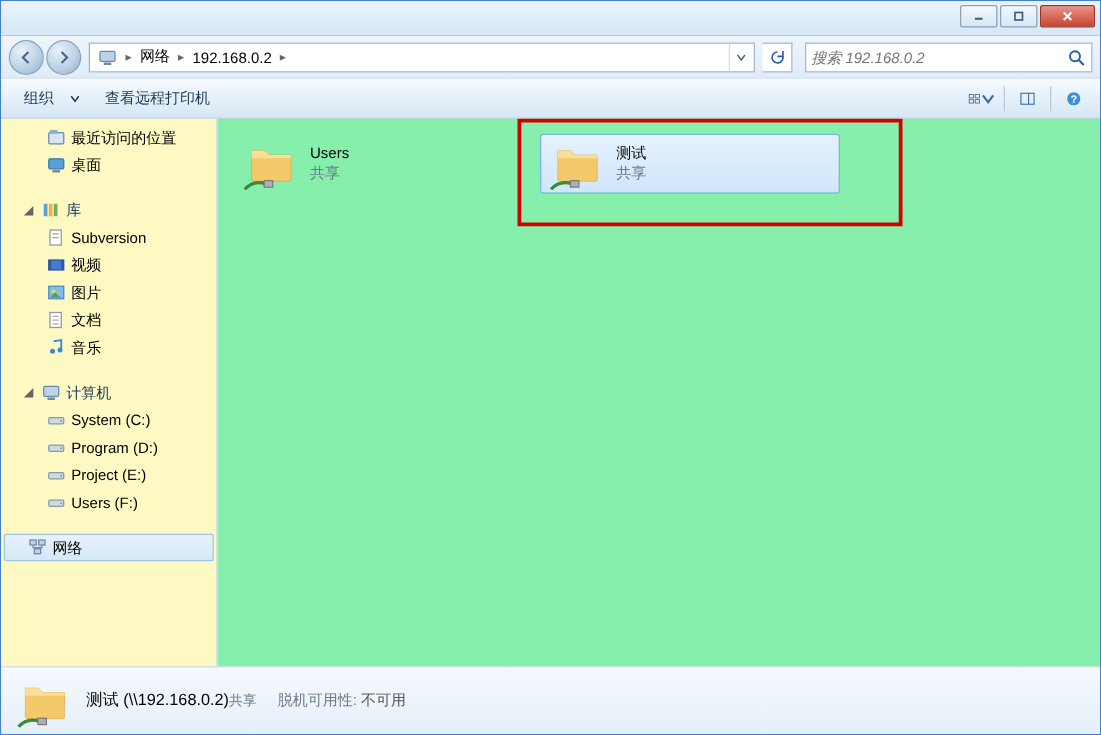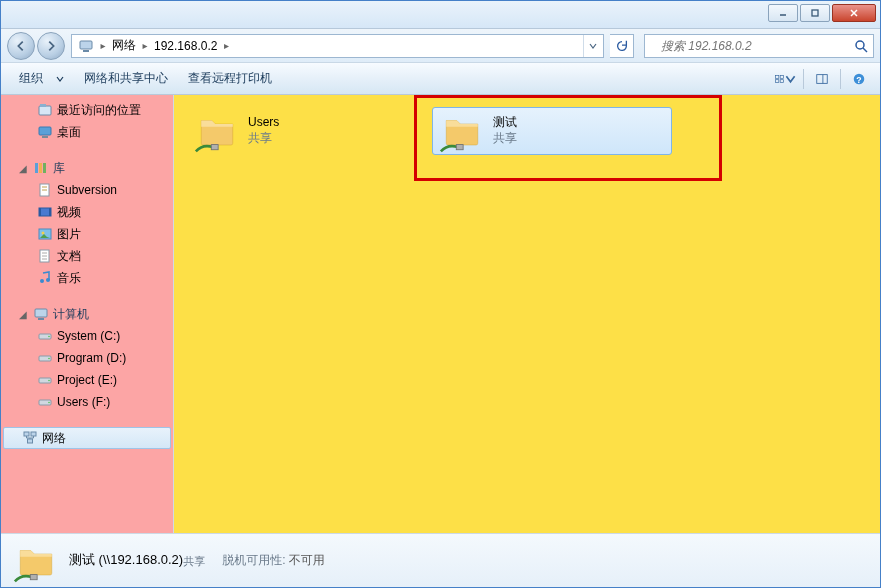--- a/index.html
+++ b/index.html
@@ -14,41 +14,41 @@
 .navcircle { width: 28px; height: 28px; border-radius: 50%; background: radial-gradient(circle at 35% 30%, #e9f2fa, #b9cfe4 60%, #8fa9c4); border: 1px solid #8aa3bc; display: flex; align-items: center; justify-content: center; color: #4a6682; cursor: pointer; }
 .navcircle svg { width: 14px; height: 14px; }
 .addrbar { flex: 1; height: 24px; background: #fff; border: 1px solid #9db7d1; display: flex; align-items: center; padding: 0 2px; position: relative; }
 .addr-icon { width: 16px; height: 16px; margin: 0 4px; display: flex; align-items: center; justify-content: center; }
 .addr-sep { width: 10px; color: #666; font-size: 10px; display: flex; align-items: center; justify-content: center; }
 .addr-seg { font-size: 12px; padding: 0 4px; color: #000; }
 .addr-end { margin-left: auto; display: flex; align-items: center; }
 .addr-drop { width: 18px; height: 22px; display: flex; align-items: center; justify-content: center; border-left: 1px solid #cfdce9; color: #4a6682; }
 .refbtn { width: 24px; height: 24px; border: 1px solid #9db7d1; border-left: none; background: #fff; display: flex; align-items: center; justify-content: center; color: #2a5aa0; cursor: pointer; }
 .searchbox { width: 230px; height: 24px; background: #fff; border: 1px solid #9db7d1; display: flex; align-items: center; padding: 0 4px; margin-left: 4px; }
-.searchbox input { flex: 1; border: 0; outline: 0; font-size: 12px; color: #888; font-style: italic; margin-left: 12px; }
+.searchbox input { flex: 1; border: 0; outline: 0; font-size: 12px; color: #888; font-style: italic; }
 .searchbox .sicon { width: 16px; height: 16px; display: flex; align-items: center; justify-content: center; color: #2a5aa0; }
 .toolbar { height: 32px; background: linear-gradient(#f7fbff, #e6f0f9 50%, #d6e7f4); border-bottom: 1px solid #b8c9da; display: flex; align-items: center; padding: 0 10px; gap: 4px; font-size: 12px; }
 .toolitem { padding: 3px 8px; color: #1a3a5a; cursor: pointer; display: flex; align-items: center; gap: 13px; }
 .tool-spacer { flex: 1; }
 .tool-icon { width: 22px; height: 22px; display: flex; align-items: center; justify-content: center; color: #3a6aa0; border-radius: 2px; cursor: pointer; }
 .tool-icon svg { width: 14px; height: 14px; }
 .tool-split { height: 20px; width: 1px; background: #b8c9da; margin: 0 3px; }
 .body { flex: 1; display: flex; min-height: 0; }
-.sidebar { width: 172px; background: #fca5a5; overflow-y: auto; display: flex; flex-direction: column; }
+.sidebar { width: 172px; background: #fef9c3; overflow-y: auto; display: flex; flex-direction: column; }
 .tree { padding: 4px 0; font-size: 12px; }
 .tree-item { display: flex; align-items: center; height: 22px; padding-left: 8px; gap: 4px; cursor: pointer; color: #000; }
 .tree-item.indent1 { padding-left: 36px; }
 .tree-item.indent0 { padding-left: 18px; }
 .tree-header { font-weight: normal; color: #1a3a5a; }
 .tree-twisty { width: 10px; font-size: 10px; color: #666; }
 .tree-ico { width: 16px; height: 16px; display: flex; align-items: center; justify-content: center; }
 .tree-sel { background: linear-gradient(#e8f2fb, #d4e7f7); border: 1px solid #9ec4e8; border-radius: 2px; margin: 0 2px; padding-left: 16px; }
 .tree-gap { height: 14px; }
 .split { width: 1px; background: #d0dae4; cursor: col-resize; }
-.content { flex: 1; background: #fde047; position: relative; padding: 12px 14px; display: flex; align-items: flex-start; gap: 10px; }
+.content { flex: 1; background: #86efac; position: relative; padding: 12px 14px; display: flex; align-items: flex-start; gap: 10px; }
 .folder-item { width: 240px; height: 48px; display: flex; align-items: center; gap: 10px; padding: 4px 8px; border-radius: 3px; cursor: pointer; }
 .folder-item.selected { background: linear-gradient(#e6f2fd, #cfe6fa); border: 1px solid #7fb5e8; }
 .folder-icon { width: 42px; height: 42px; position: relative; display: flex; align-items: center; justify-content: center; }
 .folder-meta { display: flex; flex-direction: column; line-height: 1.3; font-size: 12px; }
 .folder-name { color: #000; }
 .folder-sub { color: #6a7a8a; }
 .highlight-box { position: absolute; left: 413px; top: 0px; width: 308px; height: 86px; border: 3px solid #d40000; pointer-events: none; }
 .details { height: 54px; background: linear-gradient(#f4f9fd, #e6f0f9); border-top: 1px solid #cdd9e5; display: flex; align-items: center; padding: 0 14px; gap: 12px; font-size: 12px; }
 .details .big-icon { width: 42px; height: 42px; }
 .details-text { display: flex; flex-direction: row; line-height: 1.4; align-items: flex-end; }
@@ -138,21 +138,20 @@
     </div>
   </div>
 
   <div class="toolbar">
     <div class="toolitem">
       <span>组织</span>
       <svg width="8" height="8" viewBox="0 0 8 8">
           <path d="M1 2 L4 6 L7 2" fill="none" stroke="#1a3a5a" stroke-width="1.2"></path>
         </svg>
     </div>
-    <div class="toolitem">网络和共享中心</div>
     <div class="toolitem">查看远程打印机</div>
     <div class="tool-spacer"></div>
     <div class="tool-icon">
       <svg viewBox="0 0 16 16">
           <rect x="2" y="3" width="5" height="4" fill="none" stroke="currentColor"></rect>
           <rect x="9" y="3" width="5" height="4" fill="none" stroke="currentColor"></rect>
           <rect x="2" y="9" width="5" height="4" fill="none" stroke="currentColor"></rect>
           <rect x="9" y="9" width="5" height="4" fill="none" stroke="currentColor"></rect>
         </svg>
       <svg width="7" height="7" viewBox="0 0 8 8">

